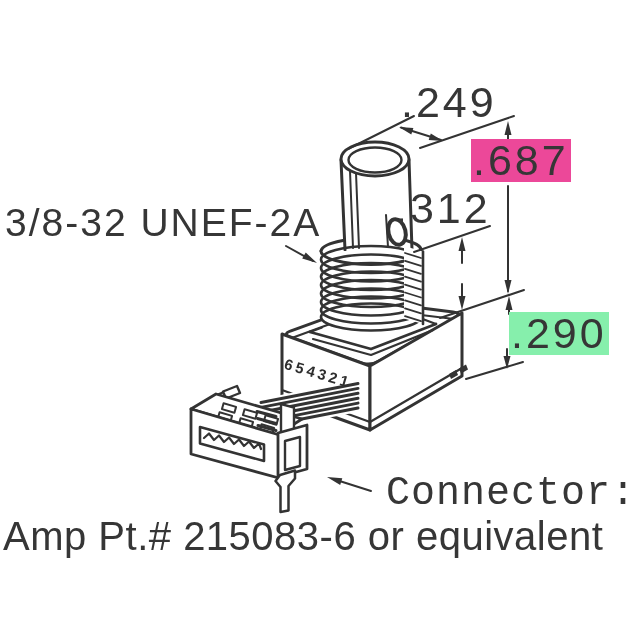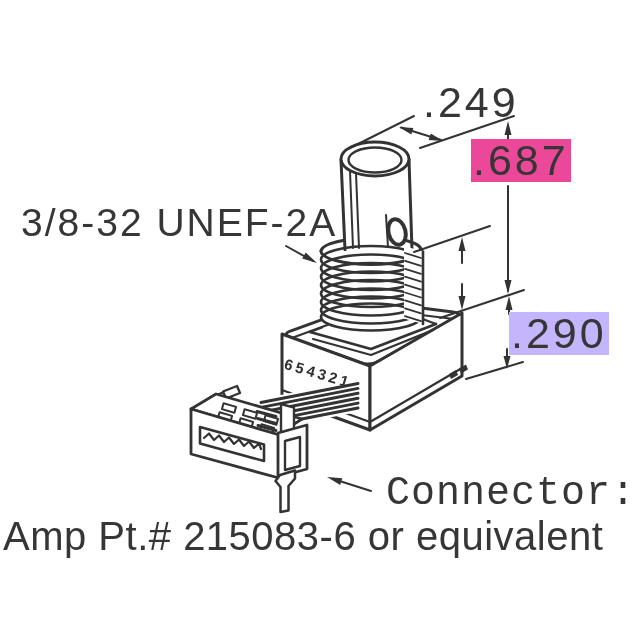--- a/index.html
+++ b/index.html
@@ -6,25 +6,25 @@
   #stage{
     position:relative;width:640px;height:640px;background:#ffffff;overflow:hidden;
     font-family:"Liberation Sans", sans-serif;
   }
   #drawing{position:absolute;left:0;top:0;}
   .lbl{
     position:absolute;color:#363636;line-height:1;white-space:nowrap;
     font-family:"Liberation Sans", sans-serif;
   }
   .dim{font-size:43px;letter-spacing:3px;}
-  .t-thread{left:21px;top:203px;font-size:39px;letter-spacing:2px;}
-  .t-249{left:401px;top:81px;margin-left:22px;}
+  .t-thread{left:5px;top:203px;font-size:39px;letter-spacing:2px;}
+  .t-249{left:401px;top:81px;}
   .t-687{left:471px;top:139px;background:#ec4899;padding:0 2px;}
   .t-312{left:395px;top:187px;}
-  .t-290{left:509px;top:312px;background:#c4b5fd;padding:0 2px;}
+  .t-290{left:509px;top:312px;background:#86efac;padding:0 2px;}
   .t-conn{left:386px;top:474px;font-size:40px;letter-spacing:1px;font-family:Liberation Mono, monospace;}
   .t-part{left:3px;top:516px;font-size:40px;letter-spacing:0.5px;}
   .t-pins{
     left:287px;top:356px;font-size:15px;letter-spacing:3.2px;color:#2e2e2e;
     transform:rotate(16.5deg);transform-origin:left top;font-weight:bold;
   }
   svg *{vector-effect:none;}
 </style>
 </head>
 <body>
@@ -169,20 +169,21 @@
       <path fill="#333" stroke="none" d="M327,477 L342.3,478.3 L340.2,485 Z"></path>
     </g>
   </svg>
 
   <div class="lbl t-thread">3/8-32 UNEF-2A</div>
 
   <div class="lbl dim t-249">.249</div>
 
   <div class="lbl dim t-687">.687</div>
 
+  <div class="lbl dim t-312">.312</div>
 
   <div class="lbl dim t-290">.290</div>
 
   <div class="lbl t-pins">654321</div>
 
   <div class="lbl t-conn">Connector:</div>
 
   <div class="lbl t-part">Amp Pt.# 215083-6 or equivalent</div>
 </div>
 

